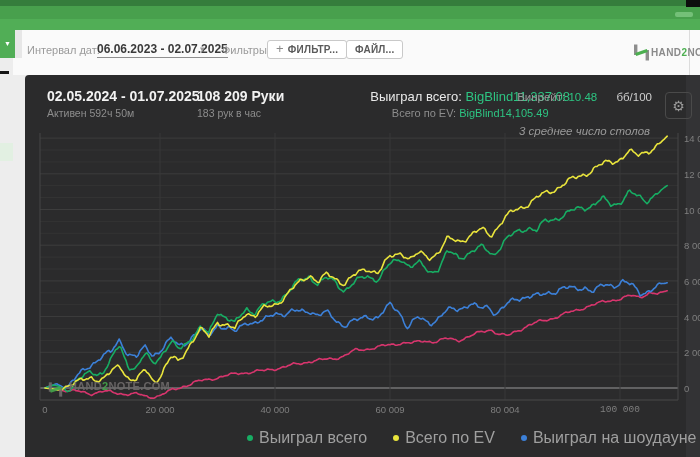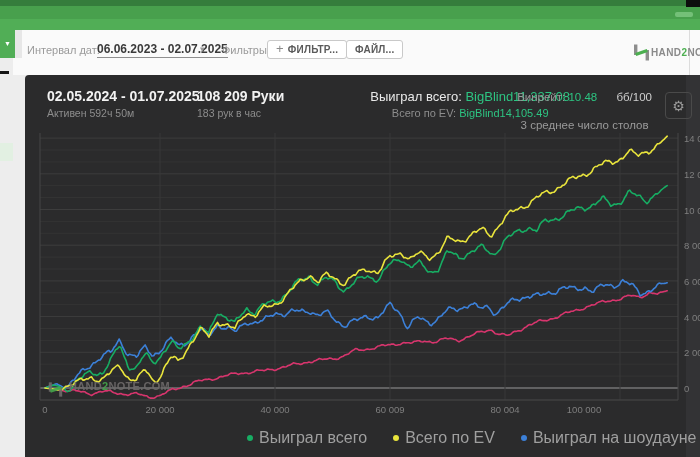--- a/index.html
+++ b/index.html
@@ -133,21 +133,21 @@
       <span>Всего по EV:</span>
       <span class="green-val">BigBlind14,105.49</span>
     </div>
   </div>
   <div class="abs col-right" style="right:48px; top:91px;">
     <div class="wr-line">
       <span>Винрейт:</span>
       <span class="green-val">10.48</span>
       <span class="wr-unit">бб/100</span>
     </div>
-    <div class="wr-line" style="margin-top:16px;">3 среднее число столов</div>
+    <div class="wr-line" style="margin-top:22px;font-style:italic;">3 среднее число столов</div>
   </div>
   <div class="abs gear-btn">
     <span>⚙</span>
   </div>
 
   <svg id="chart-svg" class="abs">
       <defs>
         <clipPath id="plotclip">
           <rect x="40" y="129" width="638" height="275"></rect>
         </clipPath>
@@ -195,21 +195,21 @@
       <div class="ytick" style="top: 275.9px;">6 000</div>
       <div class="ytick" style="top: 240.2px;">8 000</div>
       <div class="ytick" style="top: 204.5px;">10 000</div>
       <div class="ytick" style="top: 168.8px;">12 000</div>
       <div class="ytick" style="top: 133.1px;">14 000</div>
       <div class="xtick" style="left: 45px;">0</div>
       <div class="xtick" style="left: 160px;">20 000</div>
       <div class="xtick" style="left: 275px;">40 000</div>
       <div class="xtick" style="left: 390px;">60 009</div>
       <div class="xtick" style="left: 505px;">80 004</div>
-      <div class="xtick" style="left: 584px;">100 000</div>
+      <div class="xtick" style="left: 620px; font-family: Liberation Mono, monospace;">100 000</div>
     </div>
 
   <div class="abs watermark">
     <svg width="17" height="19" viewBox="0 0 19 21">
       <rect x="2" y="2.5" width="3.4" height="10.5" fill="#6e6a6a"></rect>
       <rect x="13.6" y="8" width="3.4" height="10.5" fill="#6e6a6a"></rect>
       <path d="M3.7 12.5 L15.3 8.5" stroke="#45a74b" stroke-width="3.4"></path>
     </svg>
     <span class="wm-text">
       <span>HAND</span><span class="g2">2</span><span>NOTE.COM</span>

